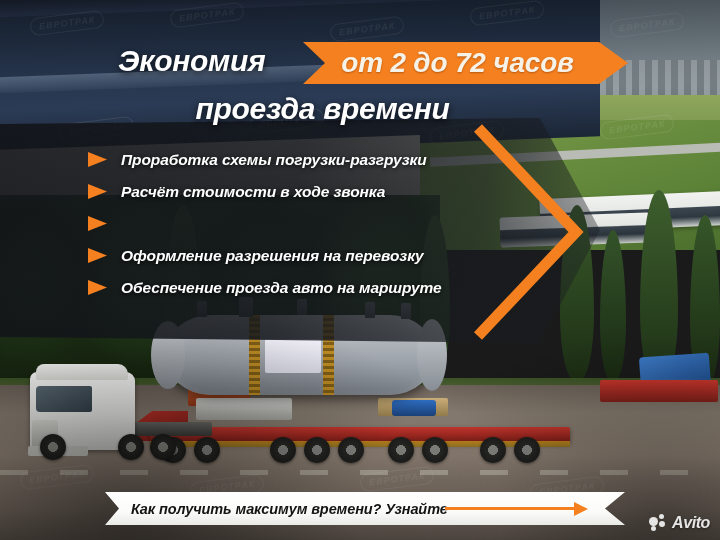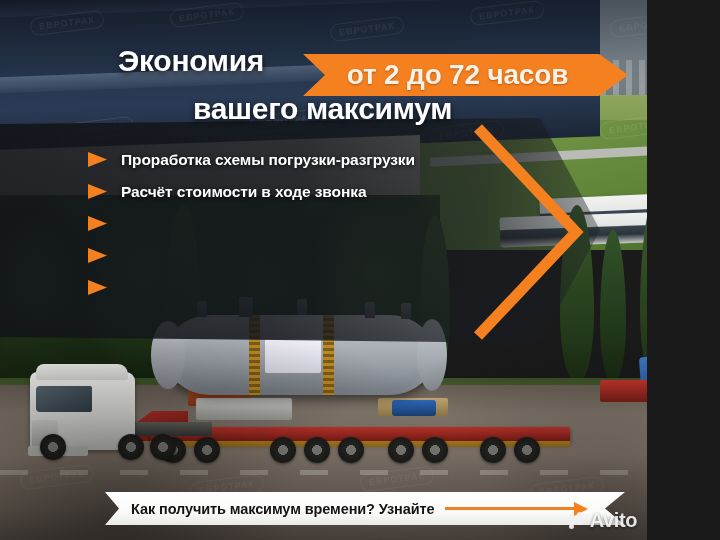--- a/index.html
+++ b/index.html
@@ -4,21 +4,21 @@
 <style>
   * { margin:0; padding:0; box-sizing:border-box; }
   html,body { width:720px; height:540px; overflow:hidden; }
   body {
     font-family:"Liberation Sans","DejaVu Sans",sans-serif;
     background:#1a1a1a;
     position:relative;
   }
 
   
-  .stage { position:absolute; inset:0; width:647px; height:540px; overflow:hidden; }
+  .stage { position:absolute; inset:0; width:720px; height:540px; overflow:hidden;font-style:italic; }
 
   
   .photo { position:absolute; inset:0; }
 
   
   .bg-sky {
     position:absolute; left:0; top:0; width:720px; height:210px;
     background:
       linear-gradient(175deg,#5b6774 0%,#6e7b86 22%,#7e8a92 45%,#8d9790 62%,#7e8a72 100%);
   }
@@ -270,21 +270,21 @@
 
   
   .head { position:absolute; left:0; top:18px; width:720px; height:96px; }
   .head-word {
     position:absolute; left:118px; top:28px;
     font-size:30px; font-weight:800; color:#ffffff; letter-spacing:-.3px;
     text-shadow:0 2px 6px rgba(0,0,0,.75);
     line-height:1;
   }
   .ribbon {
-    position:absolute; left:303px; top:36px; width:325px; height:42px;
+    position:absolute; left:303px; top:24px; width:325px; height:42px;
     background:#F5801F;
     clip-path:polygon(0 0, 296px 0, 325px 21px, 296px 42px, 0 42px, 22px 21px);
     display:flex; align-items:center; justify-content:center;
     box-shadow:0 2px 8px rgba(0,0,0,.45);
   }
   .ribbon-text {
     font-size:28px; font-weight:800; color:#f7f2e8; letter-spacing:-.2px;
     padding-right:16px; white-space:nowrap;
     text-shadow:0 1px 2px rgba(120,50,0,.5);
   }
@@ -351,21 +351,21 @@
     position:relative; width:18px; height:18px; flex:0 0 auto;
   }
   .avito-dots i {
     position:absolute; display:block; border-radius:50%; background:#f2f2f2;
   }
   .avito-dots i:nth-child(1){ left:0; top:3px; width:9px; height:9px; }
   .avito-dots i:nth-child(2){ left:10px; top:0; width:5px; height:5px; }
   .avito-dots i:nth-child(3){ left:10px; top:7px; width:6px; height:6px; }
   .avito-dots i:nth-child(4){ left:2px; top:12px; width:5px; height:5px; }
   .avito-word {
-    font-size:20px; font-weight:700; color:#f2f2f2; letter-spacing:-.4px;
+    font-size:16px; font-weight:700; color:#f2f2f2; letter-spacing:-.4px;
     text-shadow:0 1px 3px rgba(0,0,0,.6);
   }
 
   
   .vignette {
     position:absolute; inset:0; pointer-events:none;
     background:
       radial-gradient(ellipse 520px 300px at 18% 96%,rgba(0,0,0,.55) 0%,transparent 72%),
       radial-gradient(ellipse 420px 260px at 92% 96%,rgba(0,0,0,.45) 0%,transparent 72%),
       linear-gradient(180deg,rgba(0,0,0,.32) 0%,transparent 16%);
@@ -473,41 +473,43 @@
   <svg class="chevron-accent" viewBox="0 0 120 225">
     <polyline points="10,8 108,112 10,216" fill="none" stroke="#F5801F" stroke-width="11" stroke-linejoin="miter" stroke-linecap="butt"></polyline>
   </svg>
 
   <div class="head">
     <div class="head-word">Экономия</div>
     <div class="ribbon">
       <span class="ribbon-text">от 2 до 72 часов</span>
     </div>
     <div class="head-row2">
-      <span>вашего максимум</span>
+      <span>проезда времени</span>
     </div>
   </div>
 
   <div class="benefits">
     <div class="benefit">
       <span class="b-arrow"></span>
       <span class="b-text">Проработка схемы погрузки-разгрузки</span>
     </div>
     <div class="benefit">
       <span class="b-arrow"></span>
       <span class="b-text">Расчёт стоимости в ходе звонка</span>
     </div>
     <div class="benefit">
       <span class="b-arrow"></span>
     </div>
     <div class="benefit">
       <span class="b-arrow"></span>
+      <span class="b-text">Оформление разрешения на перевозку</span>
     </div>
     <div class="benefit">
       <span class="b-arrow"></span>
+      <span class="b-text">Обеспечение проезда авто на маршруте</span>
     </div>
   </div>
 
   <div class="cta">
     <span class="cta-text">Как получить максимум времени? Узнайте</span>
     <span class="cta-arrow"></span>
   </div>
 
   <div class="avito">
     <span class="avito-dots">

